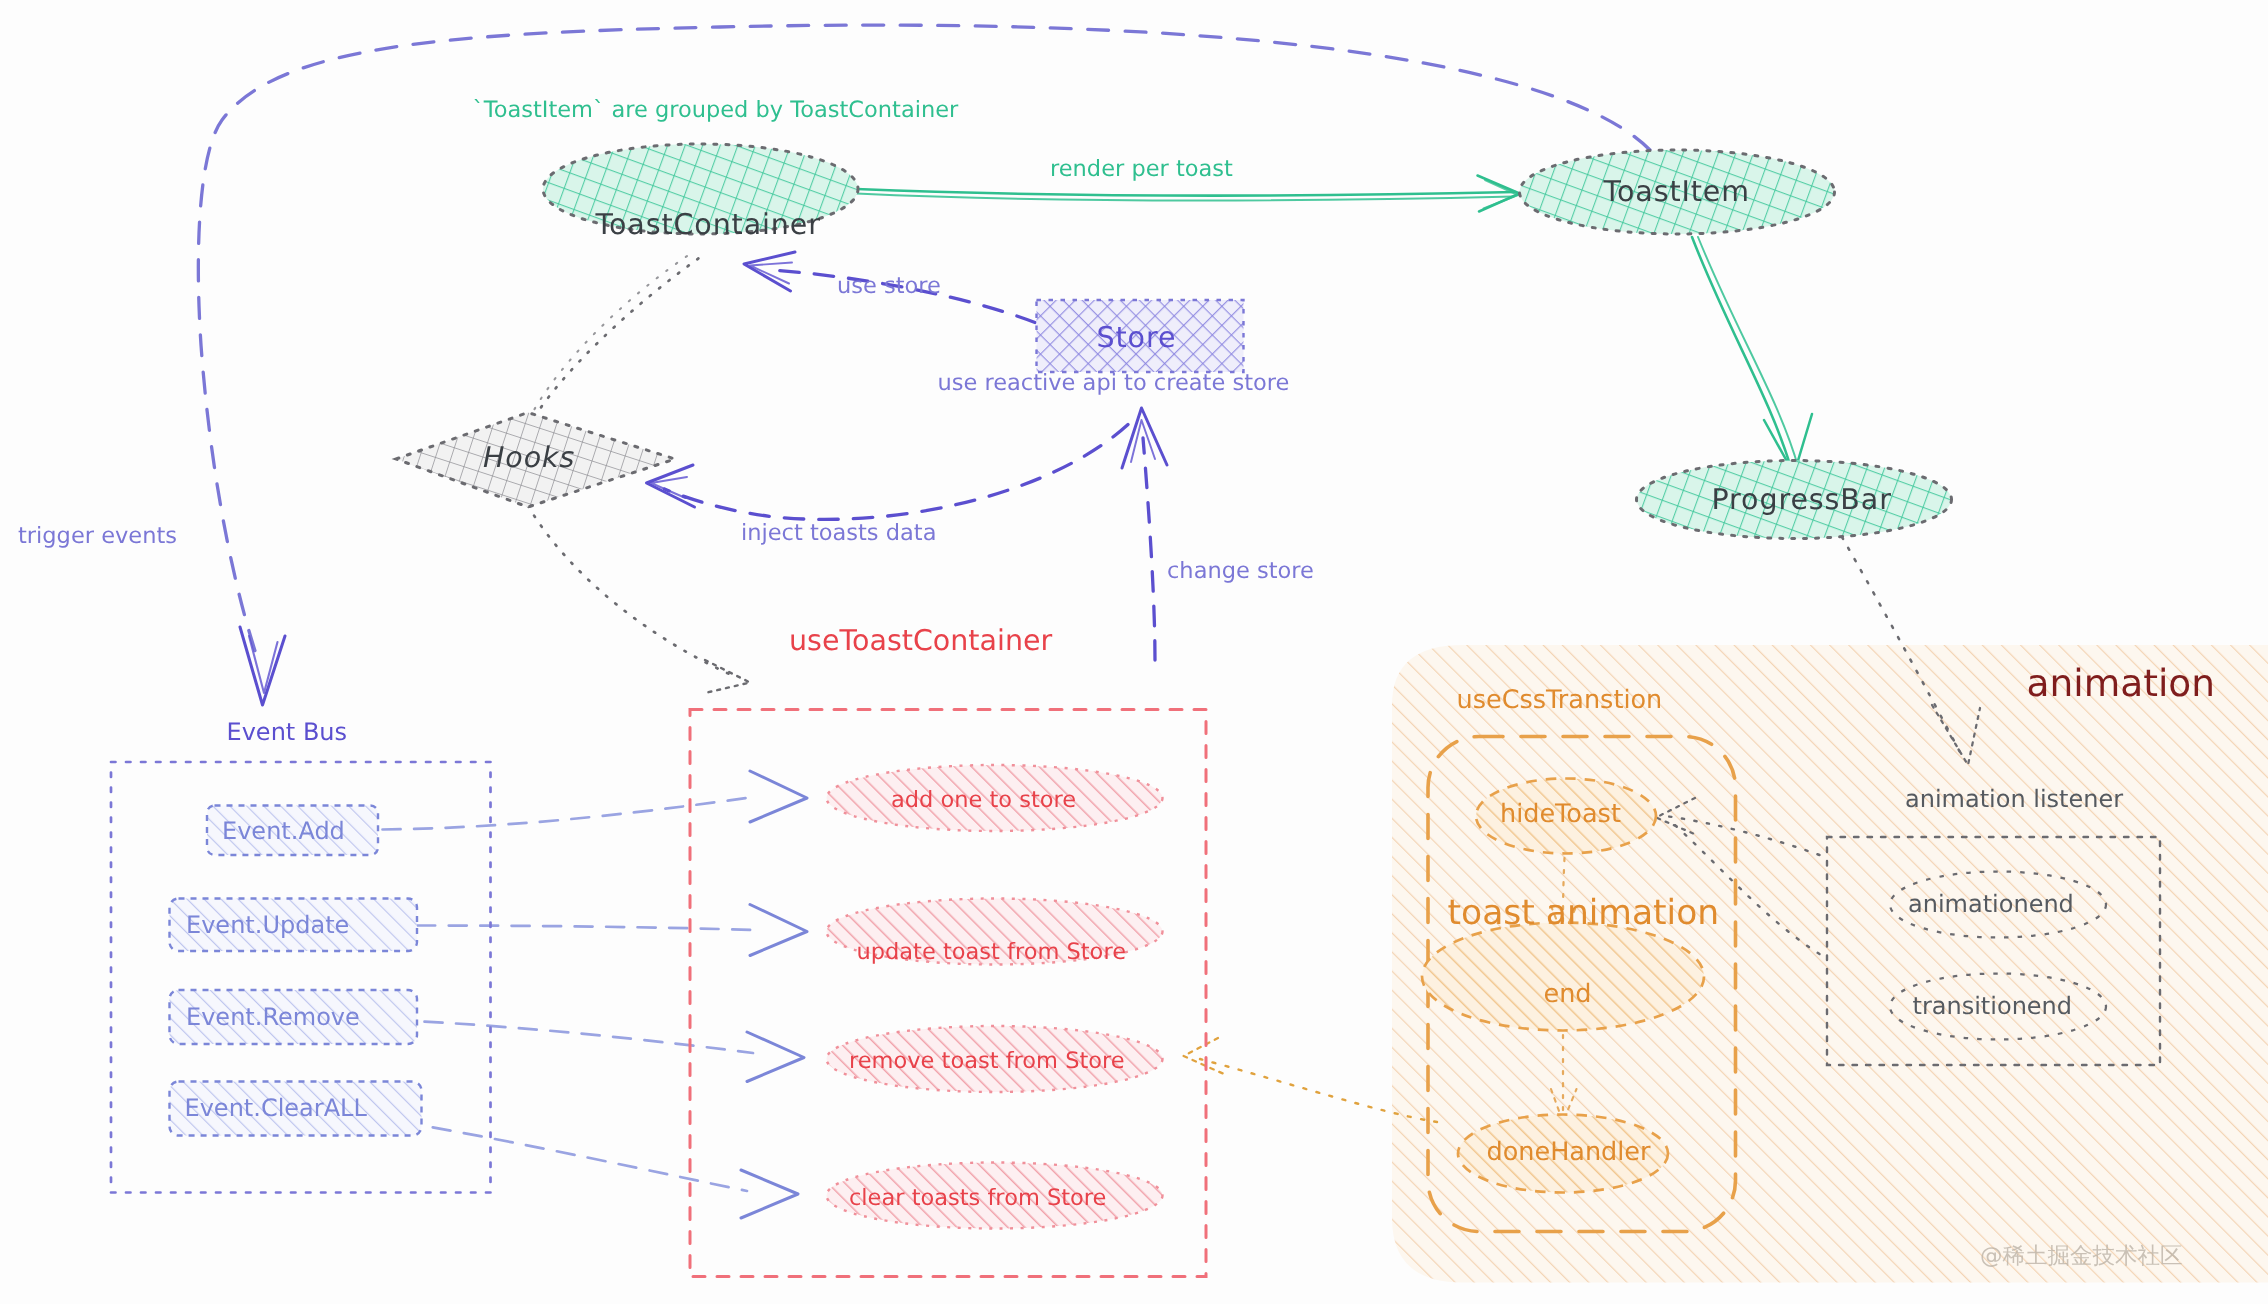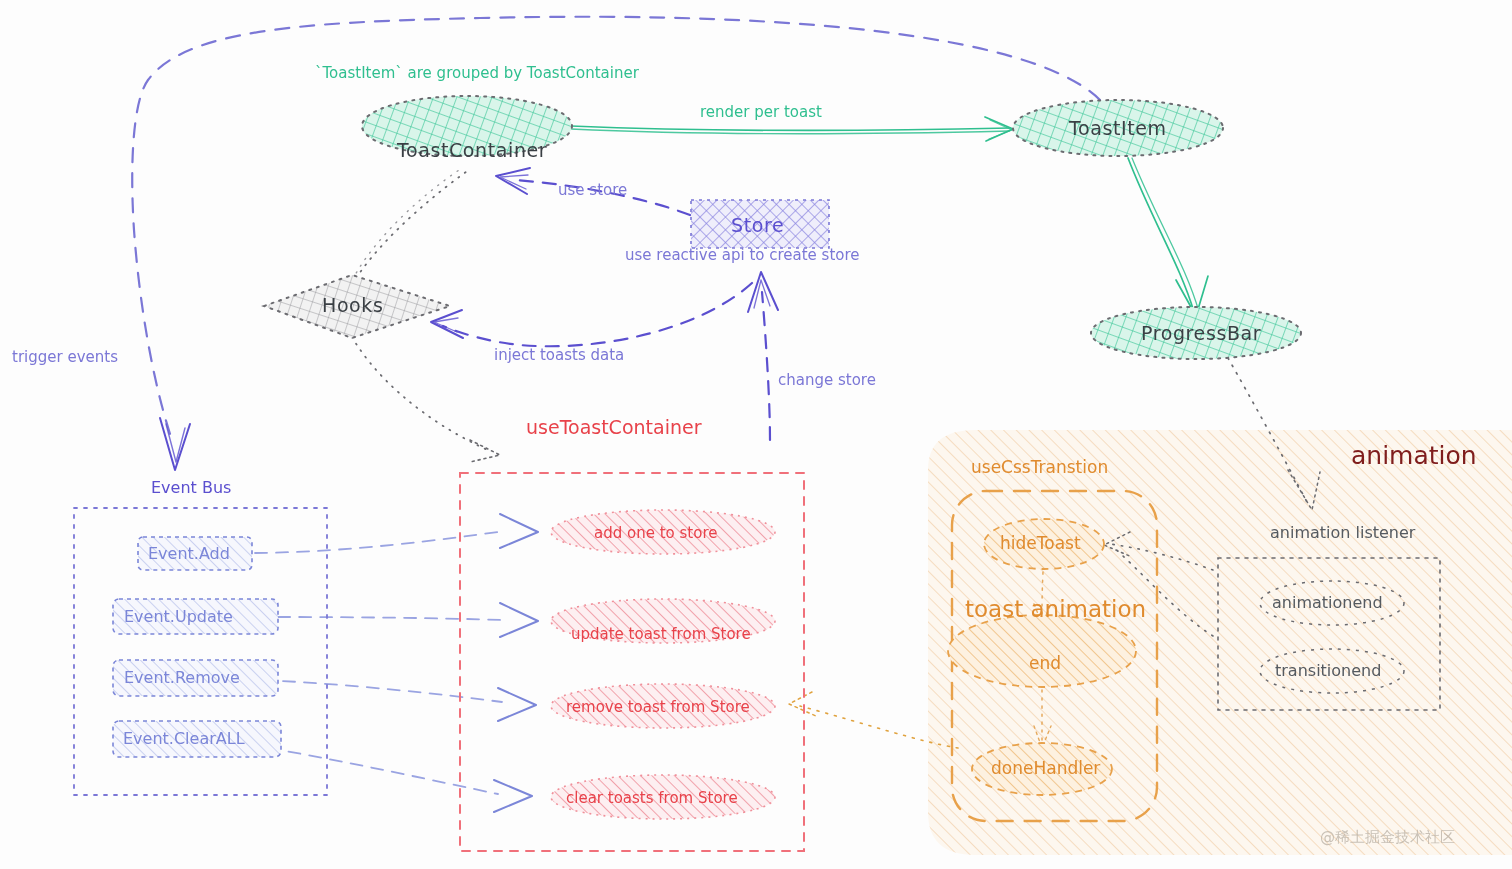--- a/index.html
+++ b/index.html
@@ -236,21 +236,21 @@
   <div class="node-text t-green-note" style="left:700px;top:103px;">render per toast</div>
   <div class="node-text t-purple-note" style="left:558px;top:181px;">use store</div>
   <div class="node-text t-purple-note" style="left:625px;top:246px;">use reactive api to create store</div>
   <div class="node-text t-purple-note" style="left:494px;top:346px;">inject toasts data</div>
   <div class="node-text t-purple-note" style="left:778px;top:371px;">change store</div>
   <div class="node-text t-purple-note" style="left:12px;top:348px;">trigger events</div>
 
   <div class="node-text t-green-node" style="left:397px;top:115px;margin-top:24px;">ToastContainer</div>
   <div class="node-text t-green-node" style="left:1069px;top:117px;">ToastItem</div>
   <div class="node-text t-green-node" style="left:1141px;top:322px;">ProgressBar</div>
-  <div class="node-text t-gray-node" style="left:322px;top:294px;">Hooks</div>
+  <div class="node-text t-gray-node" style="left:322px;top:294px;font-style:italic;">Hooks</div>
   <div class="node-text t-store" style="left:731px;top:214px;">Store</div>
 
   <div class="node-text t-eventbus" style="left:151px;top:478px;">Event Bus</div>
   <div class="node-text t-red-title" style="left:526px;top:416px;">useToastContainer</div>
   <div class="node-text t-orange-sub" style="left:971px;top:457px;">useCssTranstion</div>
   <div class="node-text t-orange-title" style="left:1351px;top:441px;">animation</div>
   <div class="node-text t-gray-note" style="left:1242px;top:523px;margin-left:28px;">animation listener</div>
 
   <div class="node-text t-blue-ev" style="left:148px;top:544px;">Event.Add</div>
   <div class="node-text t-blue-ev" style="left:124px;top:607px;">Event.Update</div>

